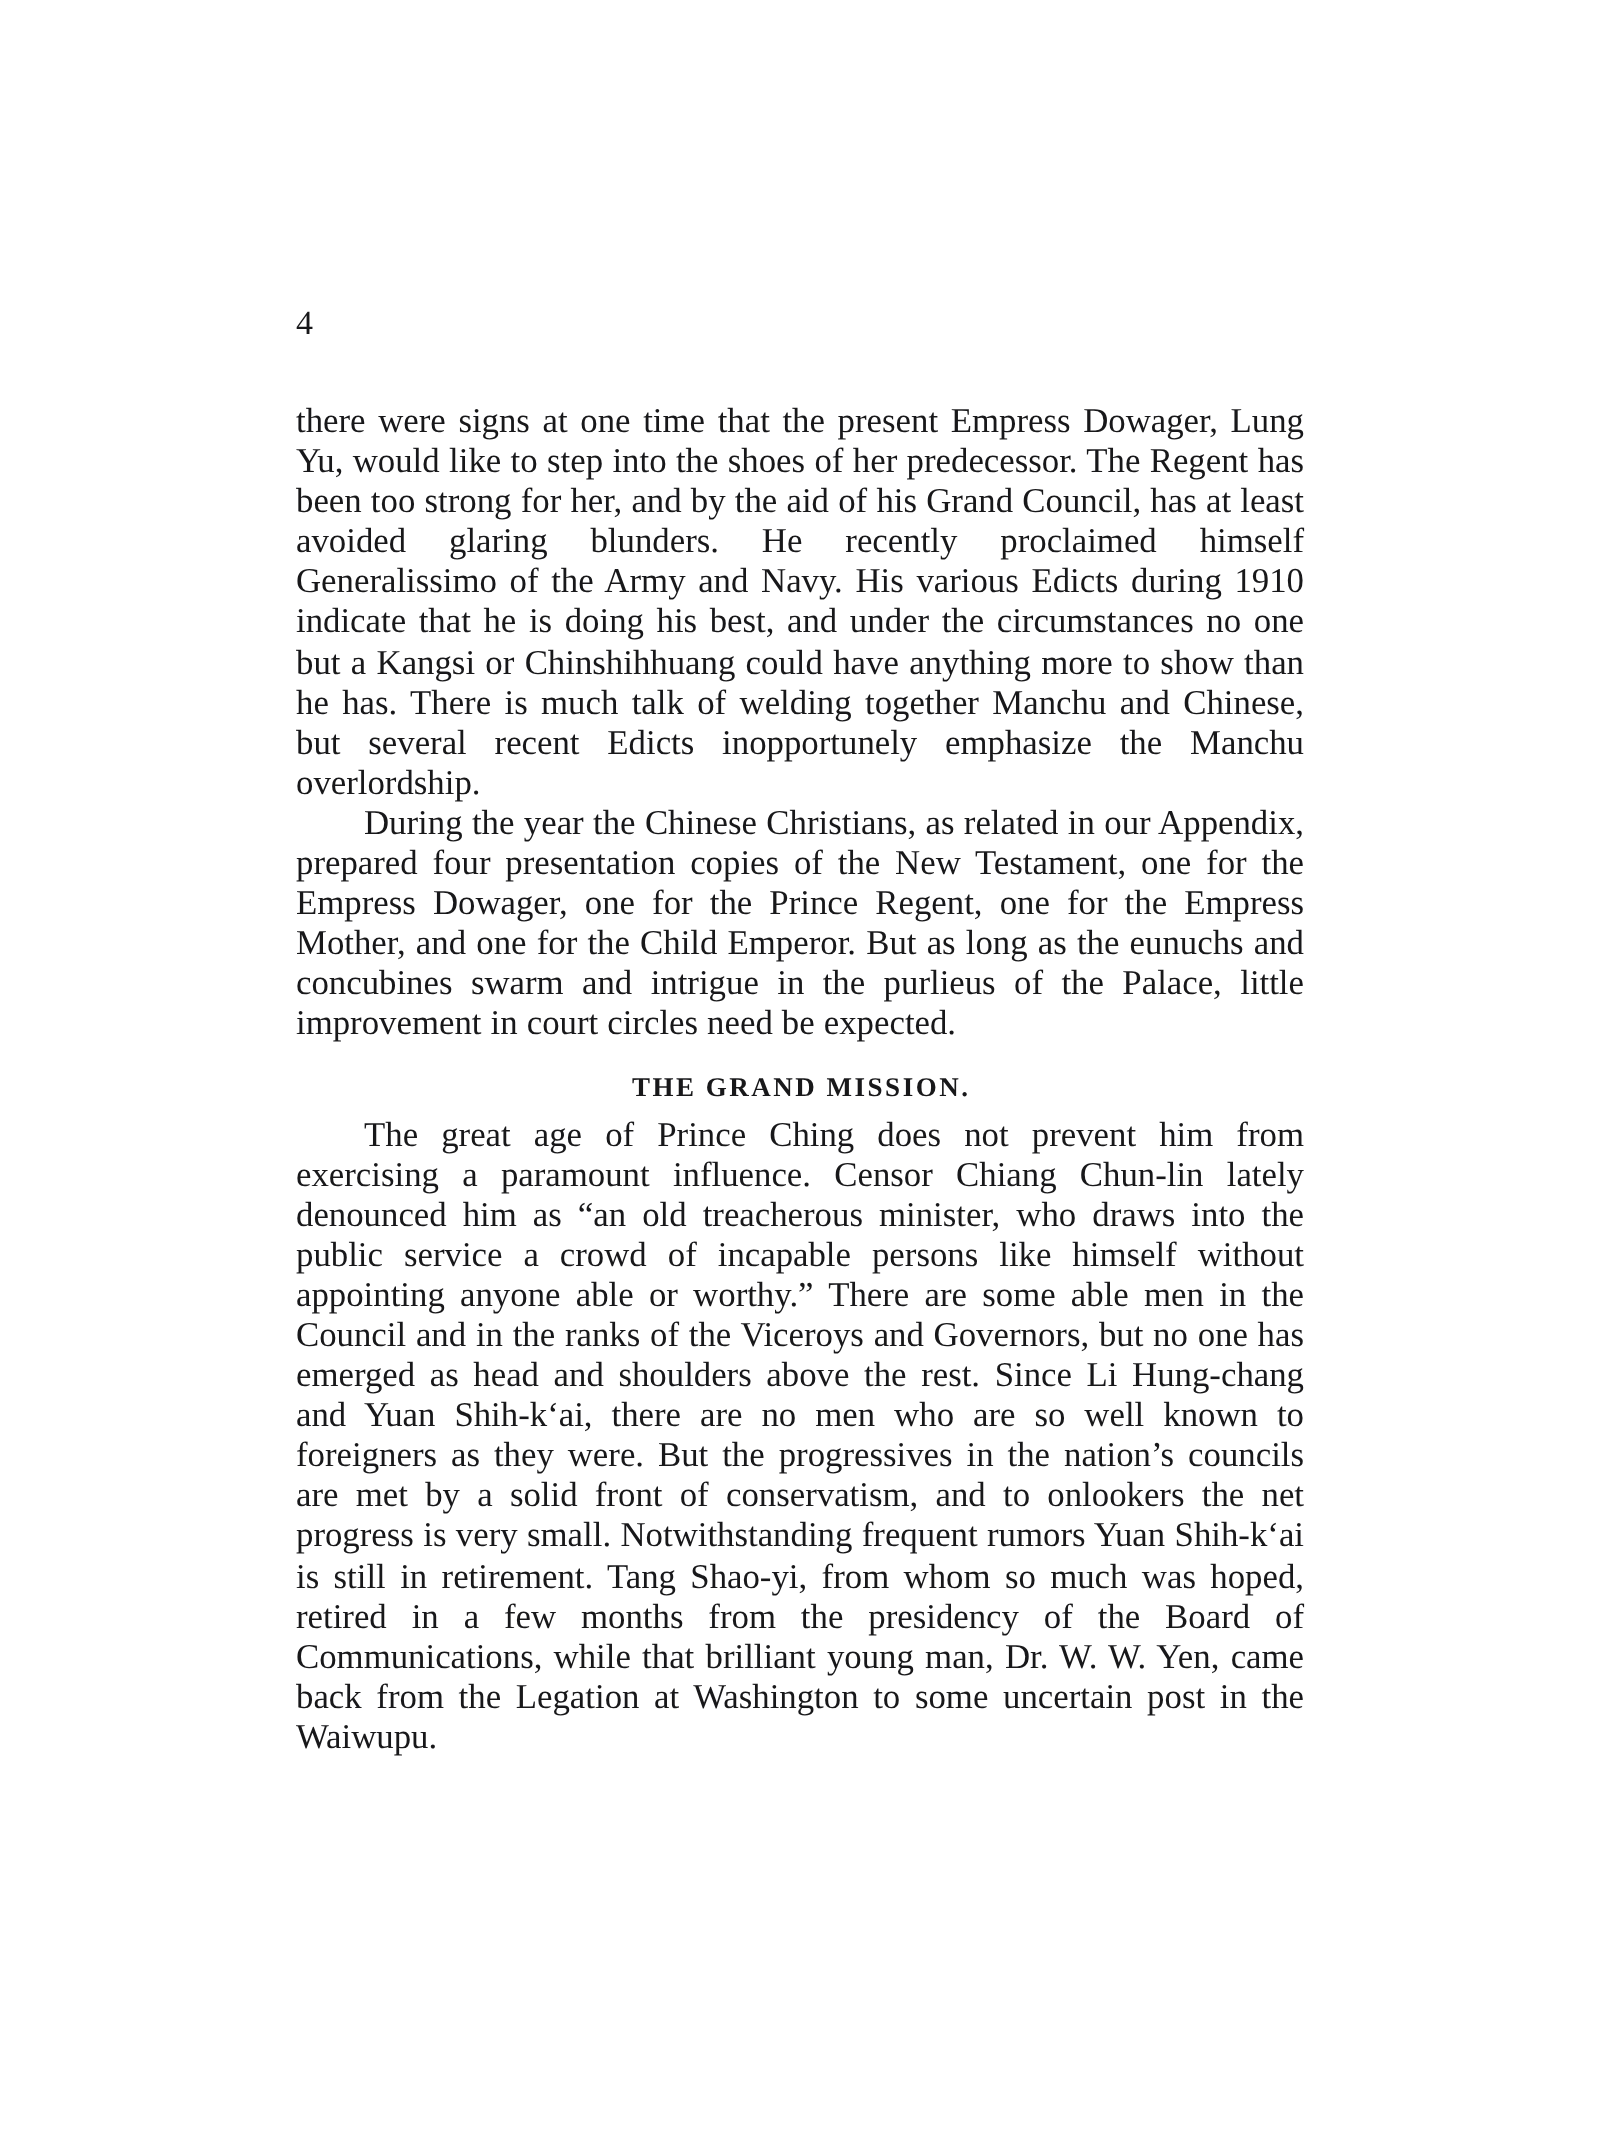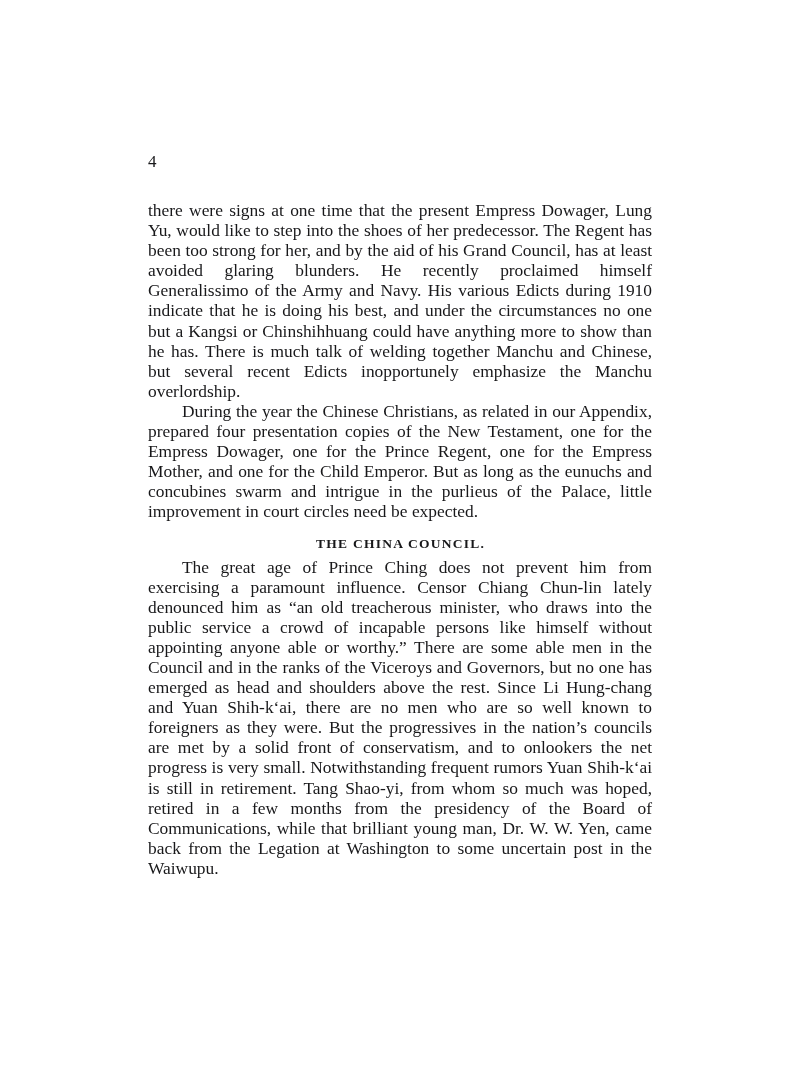--- a/index.html
+++ b/index.html
@@ -83,18 +83,18 @@
   <div class="content">
 
     <div class="running-head">
       <span class="folio">4</span>
     </div>
 
     <p class="para no-indent">there were signs at one time that the present Empress Dowager, Lung Yu, would like to step into the shoes of her predecessor.   The Regent has been too strong for her, and by the aid of his Grand Council, has at least avoided glaring blunders.   He recently proclaimed himself Generalissimo of the Army and Navy.  His various Edicts during 1910 indicate that he is doing his best, and under the circumstances no one but a Kangsi or Chinshihhuang could have anything more to show than he has.   There is much talk of welding together Manchu and Chinese, but several recent Edicts inopportunely emphasize the Manchu overlordship.</p>
 
     <p class="para">During the year the Chinese Christians, as related in our Appendix, prepared four presentation copies of the New Testament, one for the Empress Dowager, one for the Prince Regent, one for the Empress Mother, and one for the Child Emperor.   But as long as the eunuchs and concubines swarm and intrigue in the purlieus of the Palace, little improvement in court circles need be expected.</p>
 
-    <h2 class="section-heading">THE CHINA COUNCIL.</h2>
+    <h2 class="section-heading">THE GRAND MISSION.</h2>
 
     <p class="para">The great age of Prince Ching does not prevent him from exercising a paramount influence.  Censor Chiang Chun-lin lately denounced him as “an old treacherous minister, who draws into the public service a crowd of incapable persons like himself without appointing anyone able or worthy.”   There are some able men in the Council and in the ranks of the Viceroys and Governors, but no one has emerged as head and shoulders above the rest.   Since Li Hung-chang and Yuan Shih-k‘ai, there are no men who are so well known to foreigners as they were.   But the progressives in the nation’s councils are met by a solid front of conservatism, and to onlookers the net progress is very small.   Notwithstanding frequent rumors Yuan Shih-k‘ai is still in retirement.   Tang Shao-yi, from whom so much was hoped, retired in a few months from the presidency of the Board of Communications, while that brilliant young man, Dr. W. W. Yen, came back from the Legation at Washington to some uncertain post in the Waiwupu.</p>
 
   </div>
 </div>
 
 </body></html>

